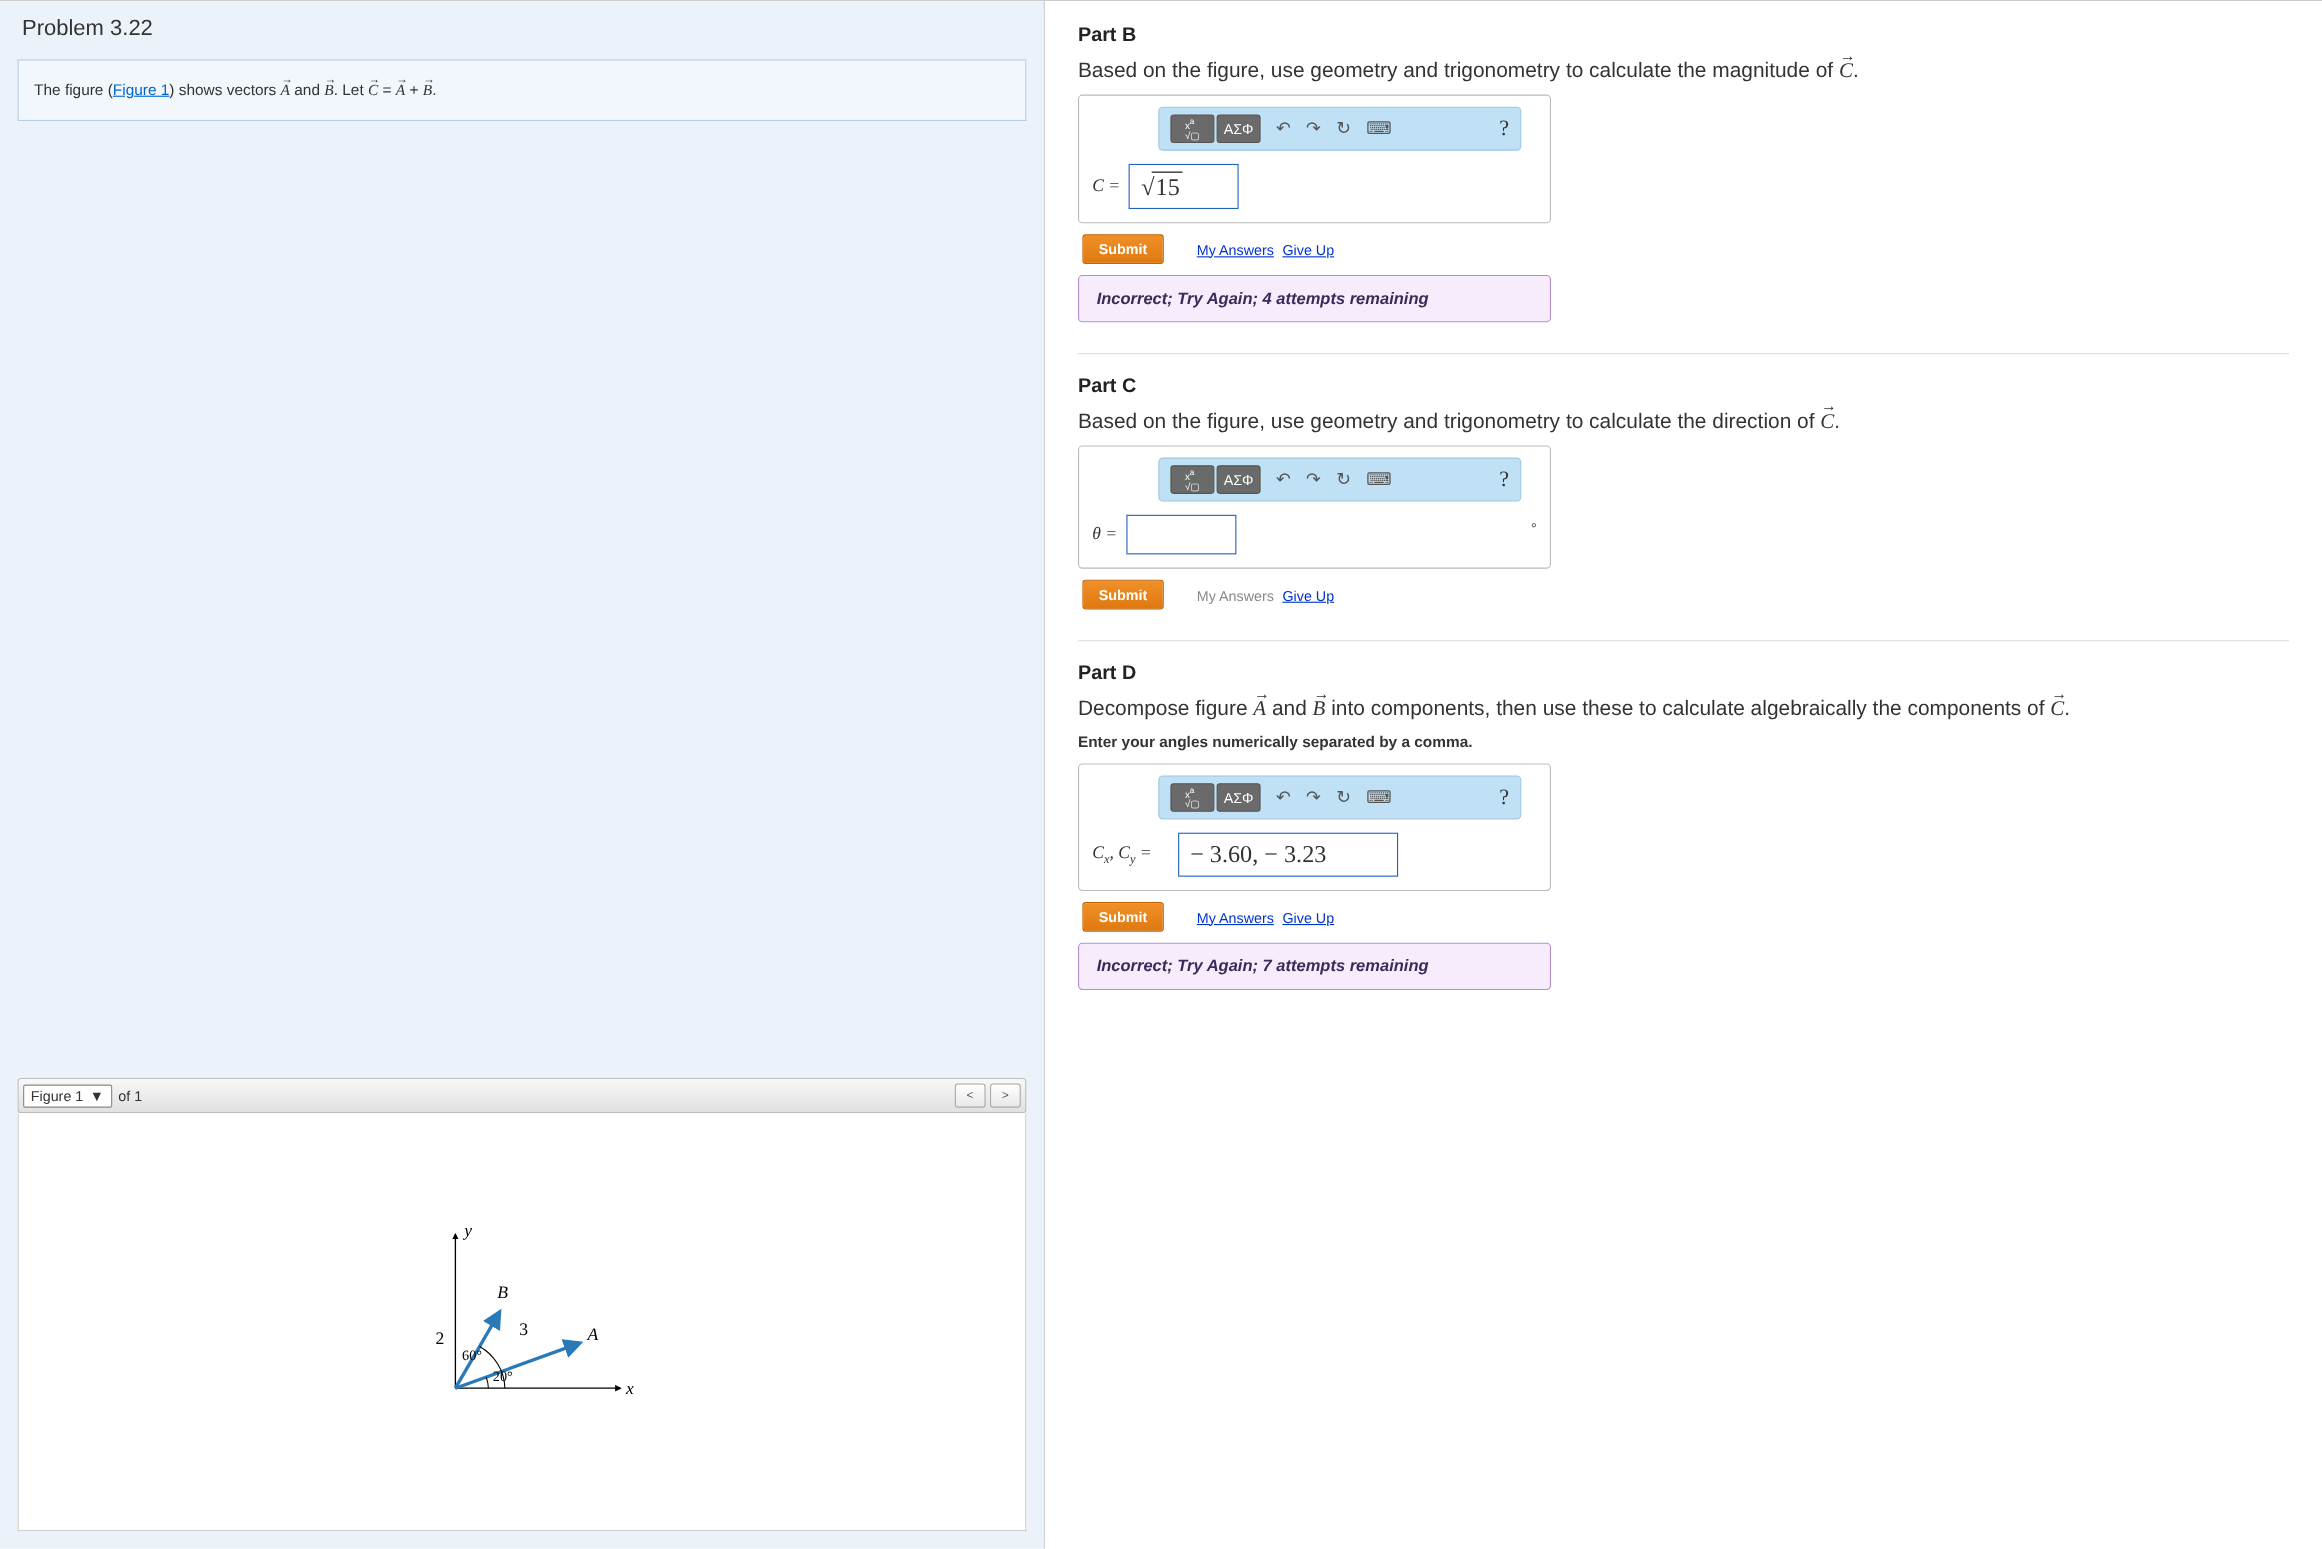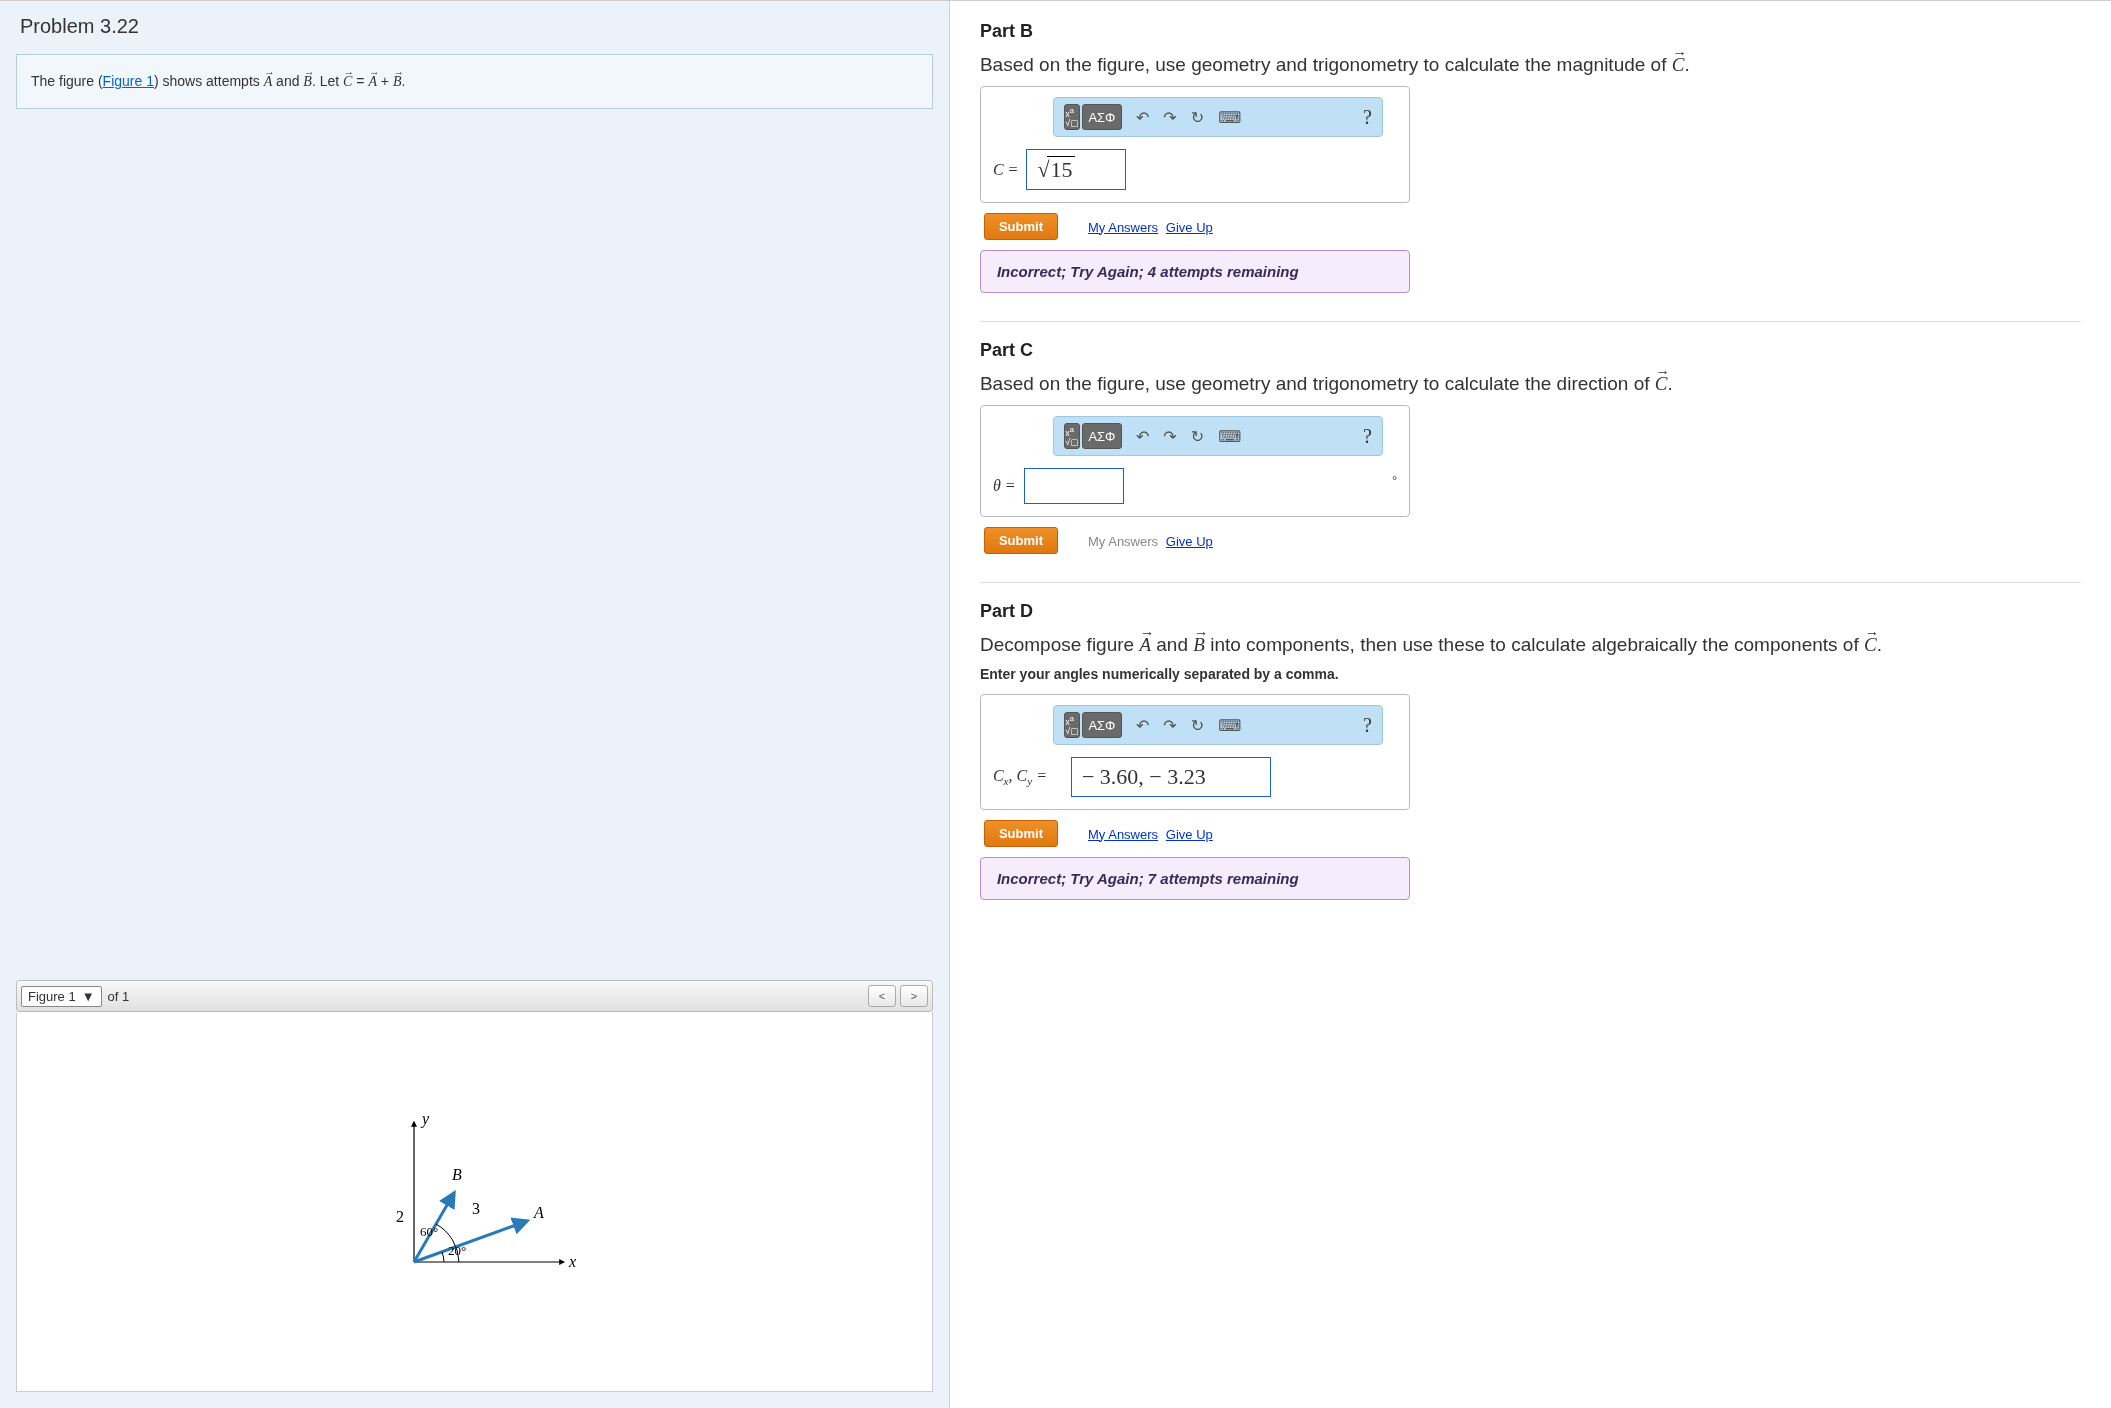--- a/index.html
+++ b/index.html
@@ -142,21 +142,21 @@
     width: 330px;
   }
   .tool-group {
     display: flex;
     gap: 2px;
   }
   .tool-btn {
     background: #6a6a6a;
     color: #fff;
     border-radius: 3px;
-    width: 16px;
+    width: 40px;
     height: 26px;
     display: flex;
     align-items: center;
     justify-content: center;
     font-size: 13px;
     border: 1px solid #555;
   }
   .tool-btn.wide { width: 40px; }
   .tool-ic {
     color: #555;
@@ -255,21 +255,21 @@
 </style>
 </head>
 <body>
 
 <div class="container">
 
   <div class="left-col">
     <div class="problem-title">Problem 3.22</div>
 
     <div class="instruction-box">
-      <span>The figure (</span><a href="#">Figure 1</a><span>) shows attempts </span><span class="vec math-i">A</span><span> and </span><span class="vec math-i">B</span><span>. Let </span><span class="vec math-i">C</span><span> = </span><span class="vec math-i">A</span><span> + </span><span class="vec math-i">B</span><span>.</span>
+      <span>The figure (</span><a href="#">Figure 1</a><span>) shows vectors </span><span class="vec math-i">A</span><span> and </span><span class="vec math-i">B</span><span>. Let </span><span class="vec math-i">C</span><span> = </span><span class="vec math-i">A</span><span> + </span><span class="vec math-i">B</span><span>.</span>
     </div>
 
     <div class="figure-panel">
       <div class="figure-toolbar">
         <div class="fig-select">
           <span>Figure 1</span>
           <span>▼</span>
         </div>
         <span class="of-text">of 1</span>
         <div class="nav-btns">

